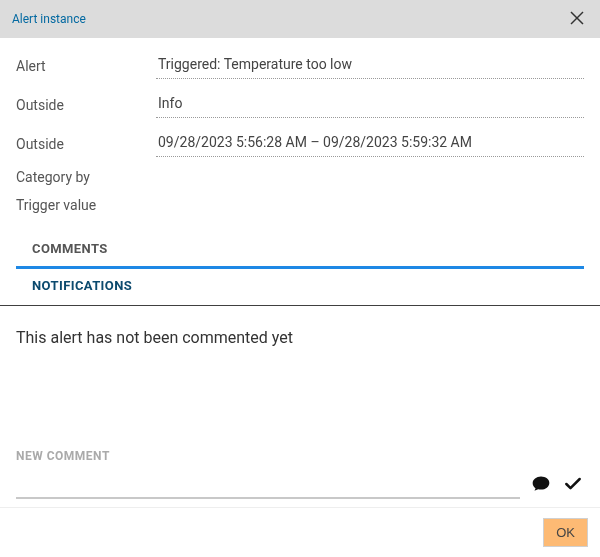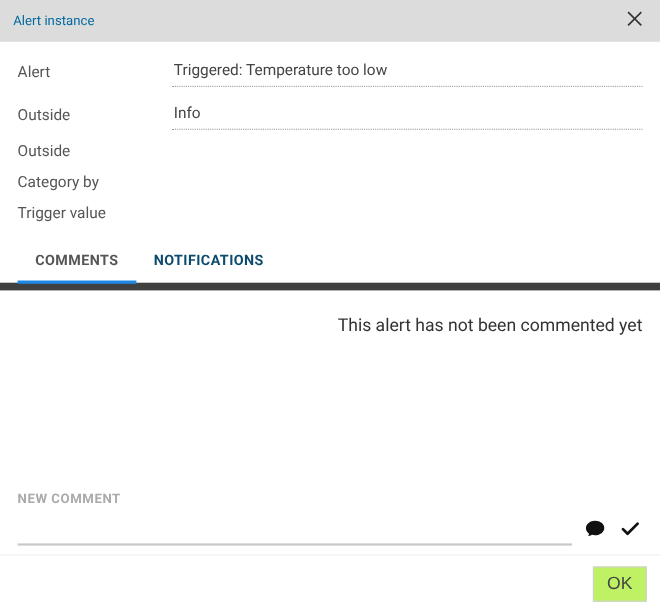--- a/index.html
+++ b/index.html
@@ -57,41 +57,42 @@
     flex: 1;
   }
   .row .value {
     color: #444;
     font-size: 14px;
     padding: 4px 2px 6px 2px;
     border-bottom: 1px dotted #9a9a9a;
   }
   .tabs {
     display: flex;
-    border-bottom: 7px solid #404040;
+    border-bottom: 1px solid #404040;
     padding: 0 16px;
+    flex-direction: column;
   }
   .tab {
     padding: 10px 16px;
     font-size: 13px;
     font-weight: 700;
     letter-spacing: 0.4px;
     color: #0c4a6e;
     cursor: pointer;
     border-bottom: 3px solid transparent;
     margin-bottom: -1px;
   }
   .tab.active {
     color: #555;
     border-bottom-color: #1e88e5;
   }
   .tab-content {
     flex: 1;
     padding: 16px;
-    text-align: right;
+    text-align: left;
     color: #333;
     font-size: 16px;
   }
   .tab-content .empty {
     margin-top: 6px;
   }
   .new-comment-section {
     padding: 0 16px 8px 16px;
   }
   .new-comment-label {
@@ -123,23 +124,23 @@
   }
   .footer {
     border-top: 1px solid #eee;
     padding: 10px 12px;
     display: flex;
     justify-content: flex-end;
     background: #fff;
   }
   .ok-btn {
     border: 1px solid #d0d0d0;
-    background: #bef264;
+    background: #fdba74;
     padding: 6px 12px;
-    font-size: 16px;
+    font-size: 13px;
     color: #444;
     cursor: pointer;
   }
 </style>
 </head>
 <body>
 
 <div class="dialog">
 
   <div class="titlebar">
@@ -160,20 +161,23 @@
         </div>
     </div>
     <div class="row">
       <div class="label">Outside</div>
       <div class="value-wrap">
           <div class="value">Info</div>
         </div>
     </div>
     <div class="row">
       <div class="label">Outside</div>
+      <div class="value-wrap">
+          <div class="value">09/28/2023 5:56:28 AM – 09/28/2023 5:59:32 AM</div>
+        </div>
     </div>
     <div class="row">
       <div class="label">Category by</div>
     </div>
     <div class="row">
       <div class="label">Trigger value</div>
     </div>
   </div>
 
   <div class="tabs">

